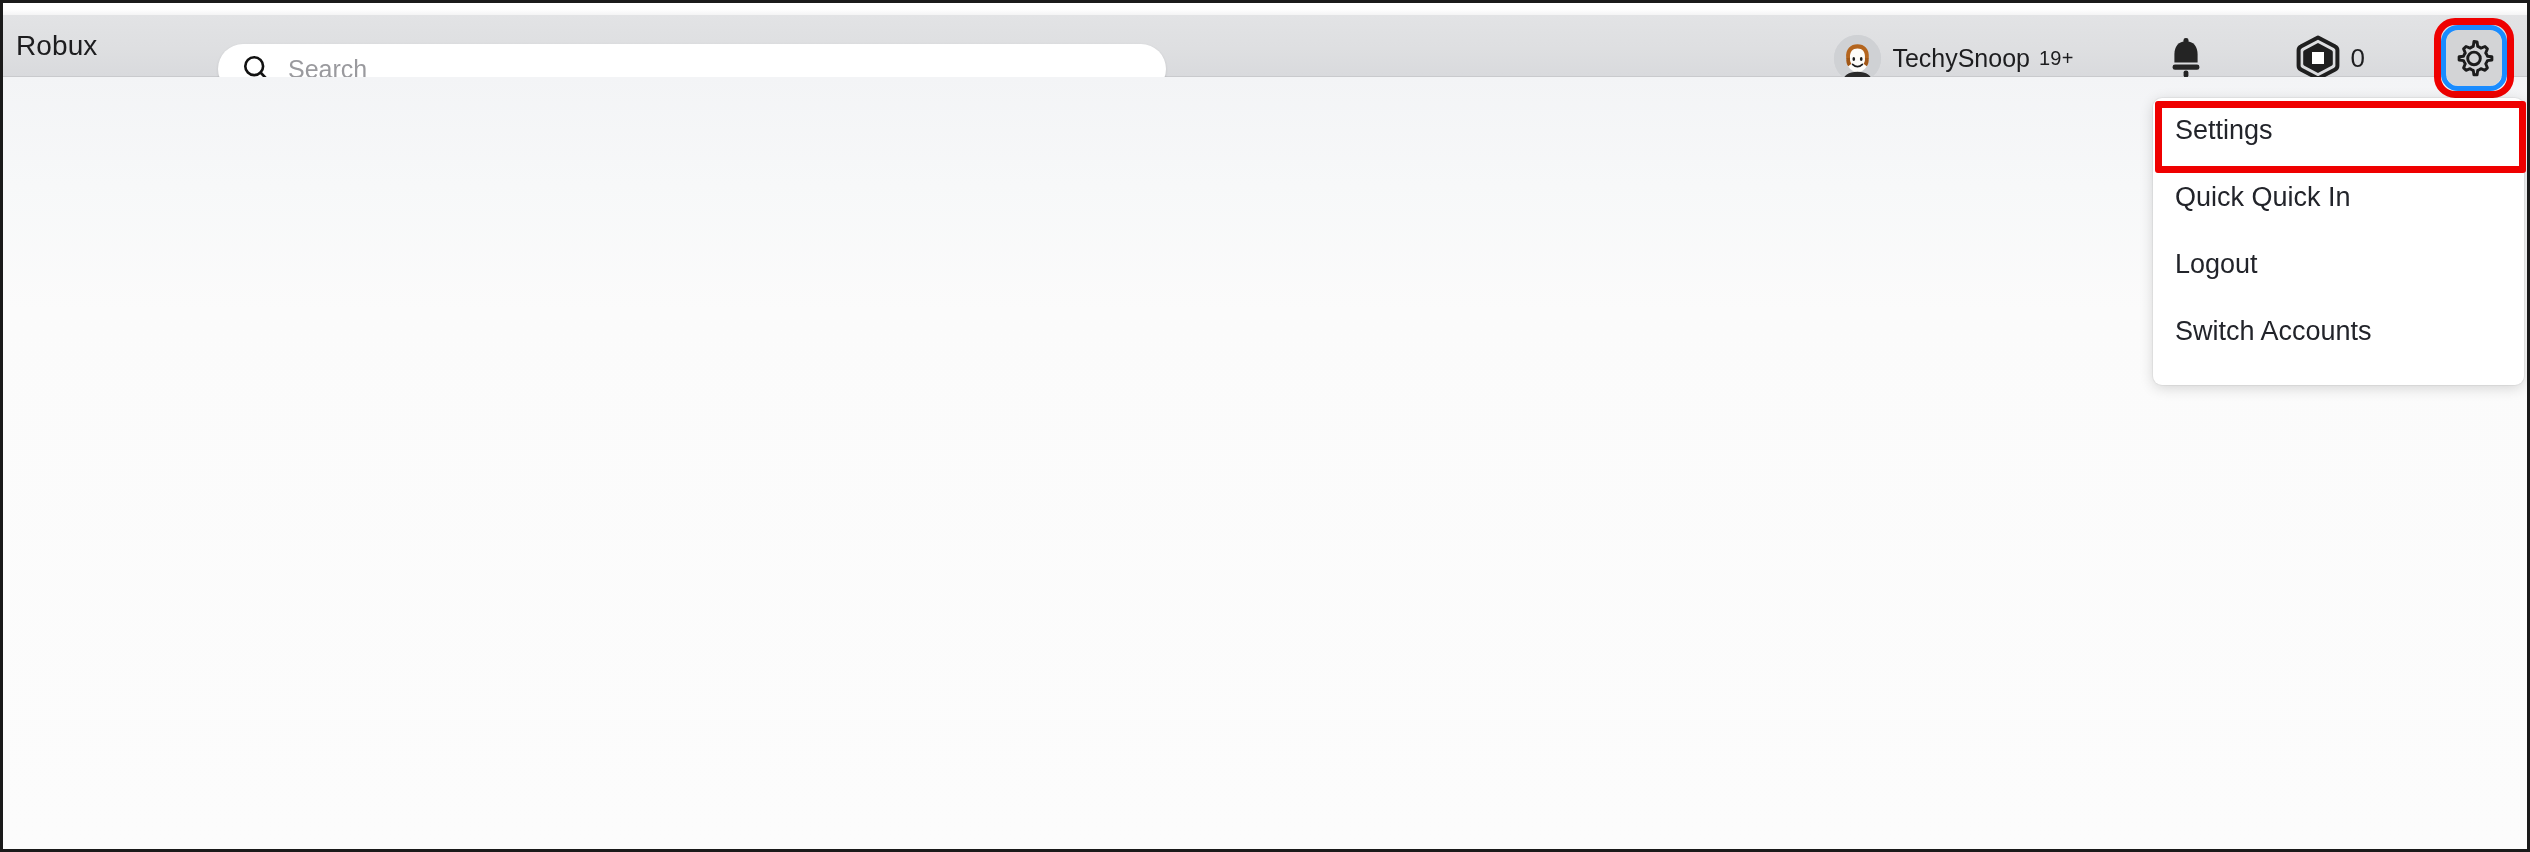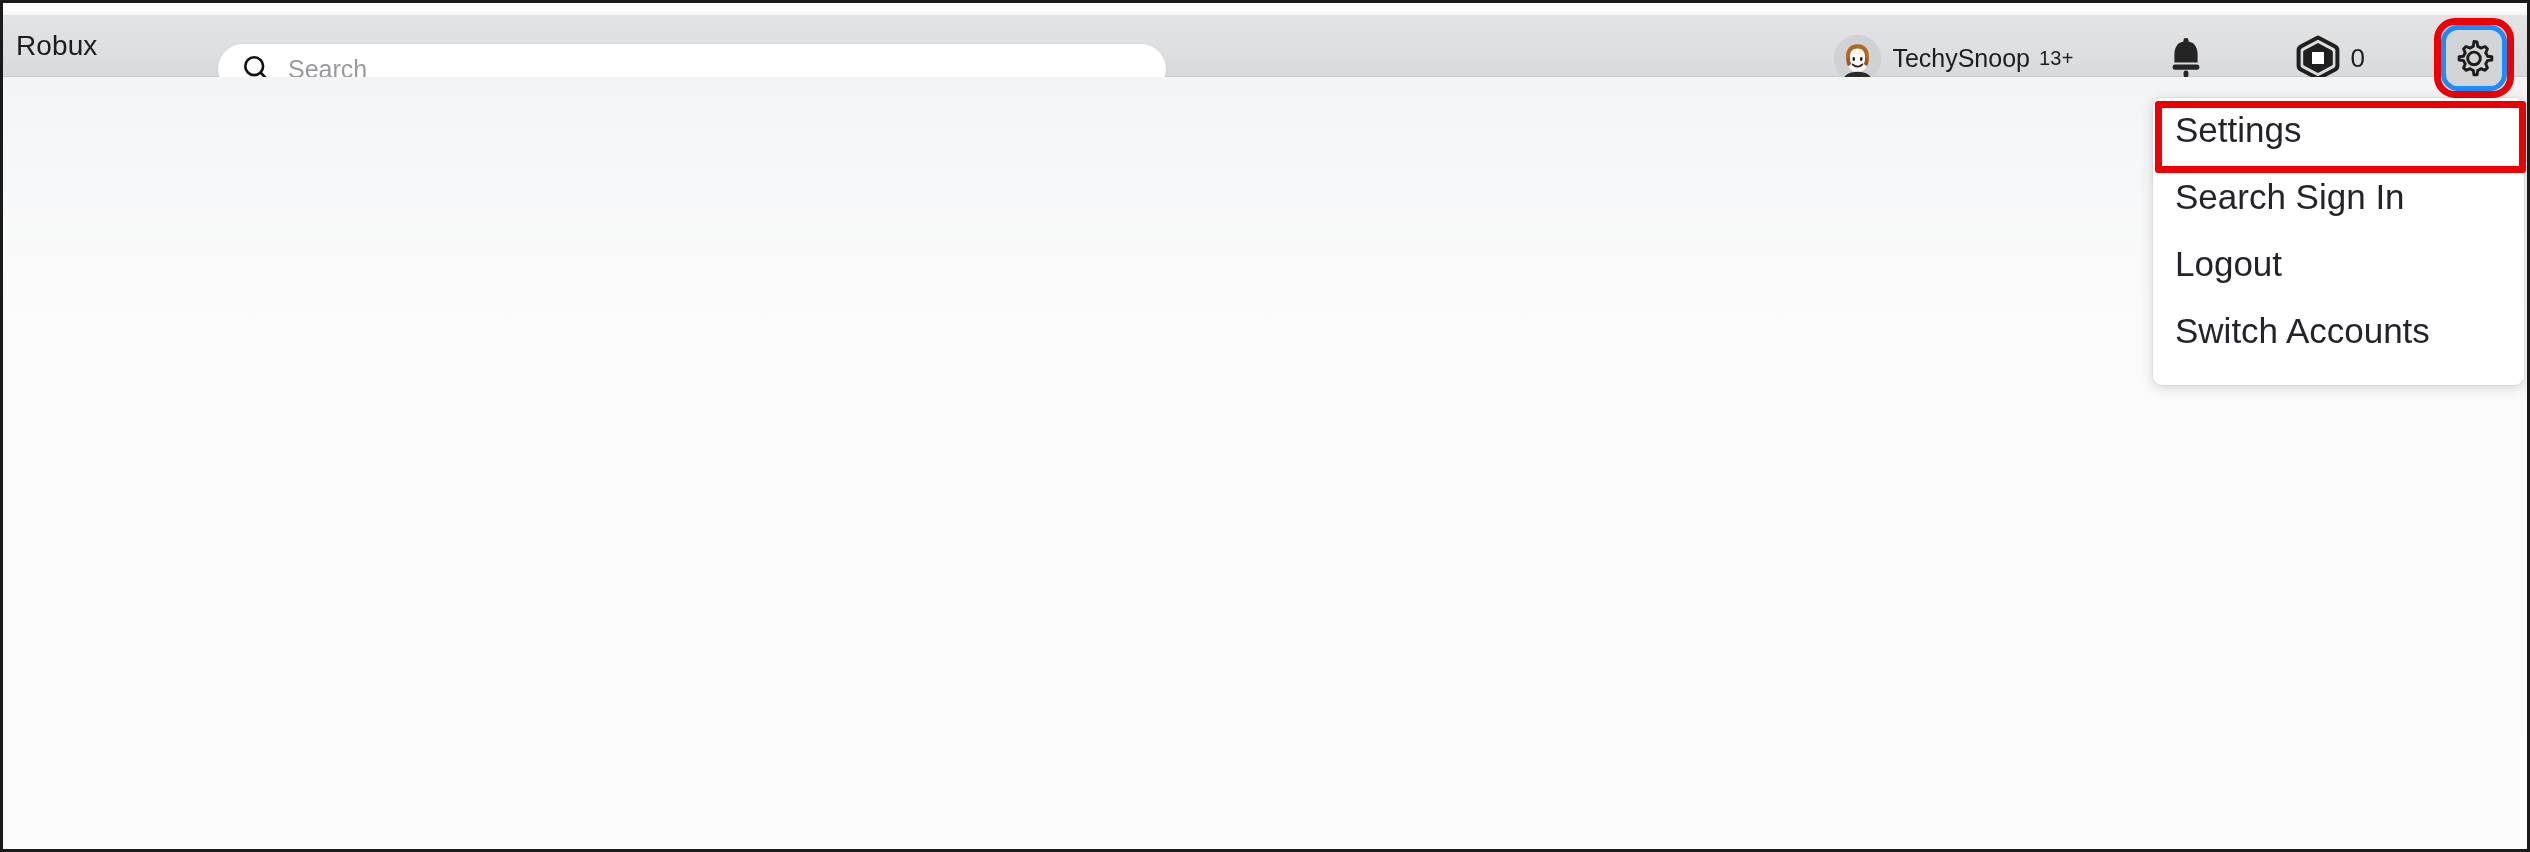--- a/index.html
+++ b/index.html
@@ -222,21 +222,21 @@
     padding-top: 6px;
     padding-bottom: 28px;
     z-index: 20;
   }
 
   .menu-item {
     height: 52px;
     display: flex;
     align-items: center;
     padding-left: 22px;
-    font-size: 35px;
+    font-size: 27px;
     color: #22242a;
     cursor: pointer;
     white-space: nowrap;
     position: relative;
   }
   .menu-item + .menu-item { margin-top: 15px; }
 
   
   .menu-item.highlight { }
   .menu-item.highlight::after {
@@ -289,21 +289,21 @@
             <ellipse cx="20.2" cy="24.5" rx="1.35" ry="2.1" fill="#1b1b1b"></ellipse>
             <ellipse cx="27.8" cy="24.5" rx="1.35" ry="2.1" fill="#1b1b1b"></ellipse>
 
             <path d="M19 30 Q24 34.6 29 30" fill="none" stroke="#1b1b1b" stroke-width="1.7" stroke-linecap="round"></path>
 
             <path d="M9 48 C9 41.5 15 37.6 24 37.6 C33 37.6 39 41.5 39 48 Z" fill="#2a2a2a"></path>
             <rect x="17" y="43" width="14" height="5" fill="#1f6fd0"></rect>
           </svg>
         </div>
         <span class="username">TechySnoop</span>
-        <span class="age-badge">13+</span>
+        <span class="age-badge">19+</span>
       </div>
 
       <button class="bell-btn">
         <svg width="38" height="42" viewBox="0 0 38 42">
           <rect x="16.4" y="1" width="5.2" height="5.5" rx="2.4" fill="#242424"></rect>
           <path d="M19 4.2 C11.6 4.2 7.4 9.6 7.4 17 L7.4 25.6 L30.6 25.6 L30.6 17
                    C30.6 9.6 26.4 4.2 19 4.2 Z" fill="#242424"></path>
           <rect x="5.6" y="27.4" width="26.8" height="5.4" rx="2.4" fill="#242424"></rect>
           <rect x="16.6" y="33.4" width="4.8" height="7" rx="2.2" fill="#242424"></rect>
         </svg>
@@ -343,21 +343,21 @@
     </div>
   </div>
 
   <div class="page-body"></div>
 
   <div class="dropdown">
     <div class="menu-item highlight">
       <span>Settings</span>
     </div>
     <div class="menu-item">
-      <span>Search Sign In</span>
+      <span>Quick Quick In</span>
     </div>
     <div class="menu-item">
       <span>Logout</span>
     </div>
     <div class="menu-item">
       <span>Switch Accounts</span>
     </div>
   </div>
 
 </div>

